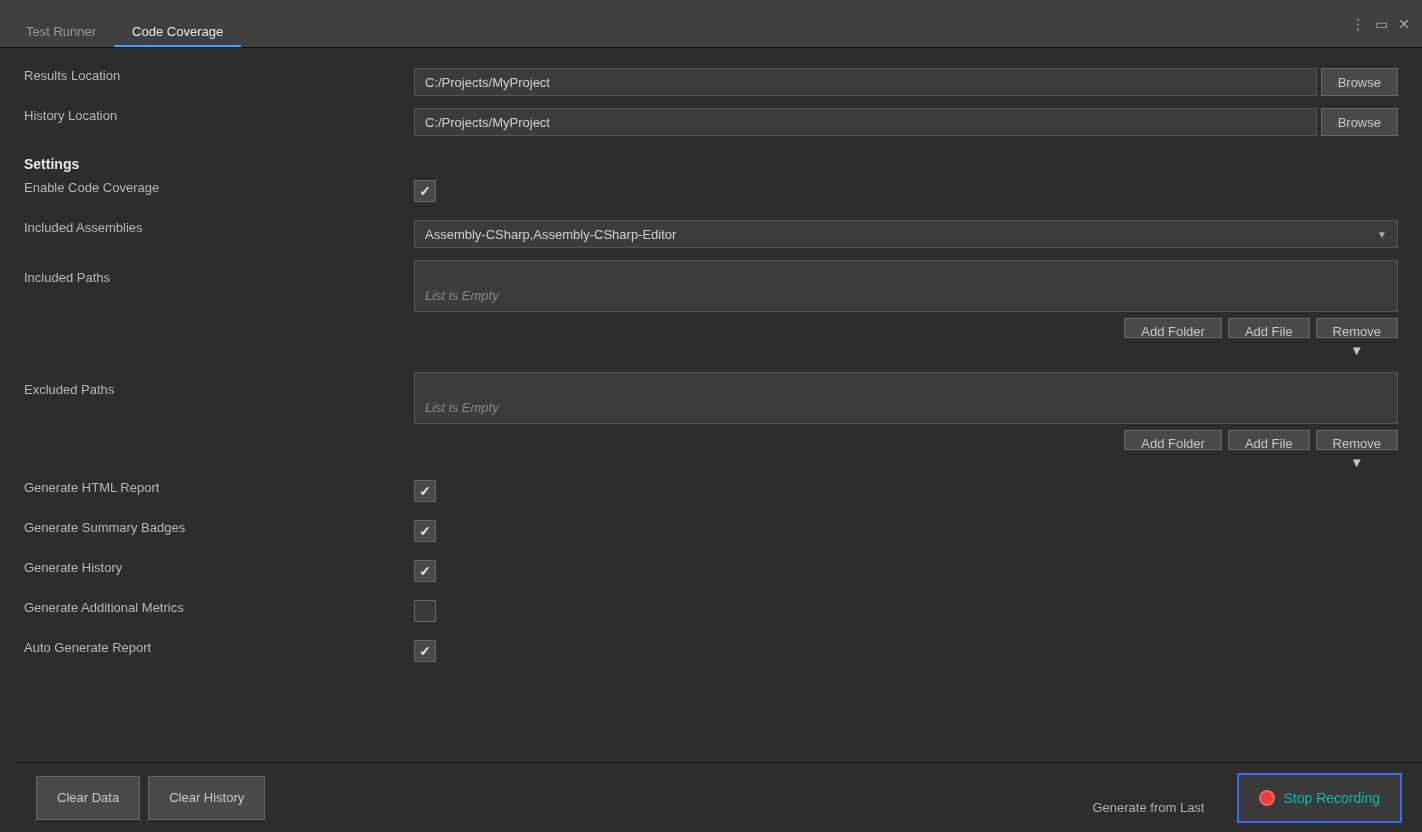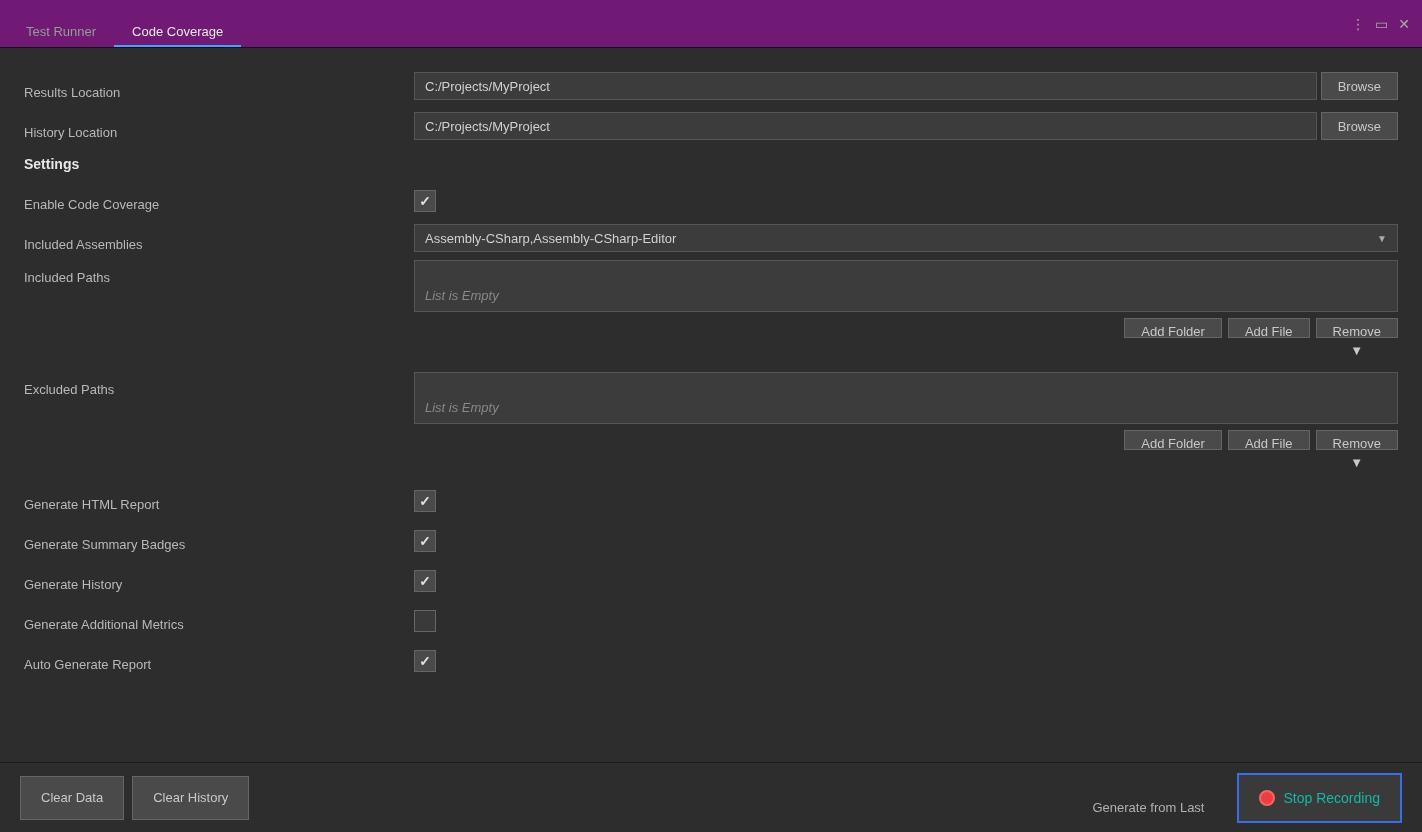--- a/index.html
+++ b/index.html
@@ -8,21 +8,21 @@
       color: #c8c8c8;
       font-family: -apple-system, BlinkMacSystemFont, 'Segoe UI', Arial, sans-serif;
       font-size: 13px;
       width: 1422px;
       height: 832px;
       overflow: hidden;
     }
 
     
     .title-bar {
-      background: #701a75;
+      background: #404040;
       display: flex;
       align-items: flex-end;
       height: 48px;
       padding: 0 8px;
       border-bottom: 1px solid #111;
       position: relative;
     }
     .tab {
       padding: 8px 18px 0 18px;
       height: 100%;
@@ -56,21 +56,21 @@
     
     .content {
       padding: 20px 24px;
       height: calc(832px - 48px - 70px);
       overflow-y: auto;
     }
 
     
     .form-row {
       display: flex;
-      align-items: flex-end;
+      align-items: flex-start;
       margin-bottom: 8px;
       min-height: 32px;
     }
     .form-label {
       width: 390px;
       min-width: 390px;
       color: #b8b8b8;
       font-size: 13px;
       padding-right: 16px;
     }
@@ -190,21 +190,21 @@
       flex-direction: column;
     }
 
     
     .spacer { height: 14px; }
 
     
     .bottom-bar {
       position: fixed;
       bottom: 0;
-      left: 0;
+      left: 16px;
       right: 0;
       height: 70px;
       background: #2d2d2d;
       border-top: 1px solid #1a1a1a;
       display: flex;
       align-items: center;
       padding: 0 20px;
       gap: 8px;
     }
     .bottom-btn {

